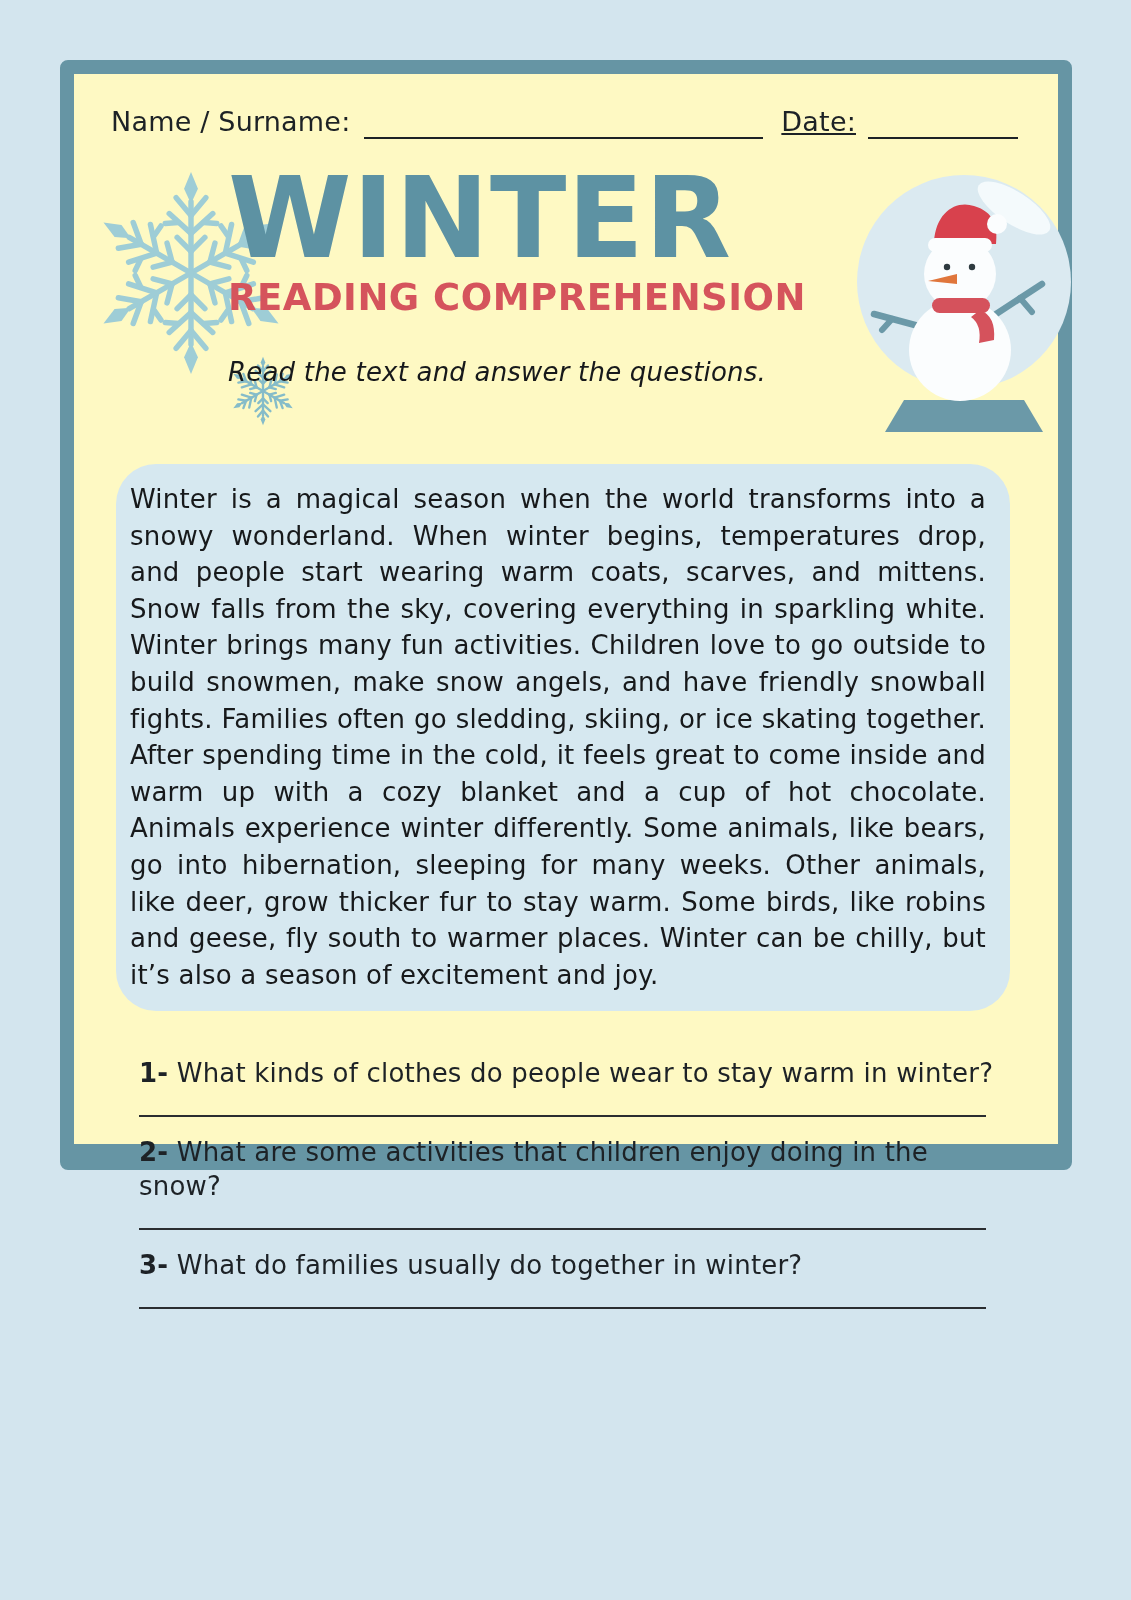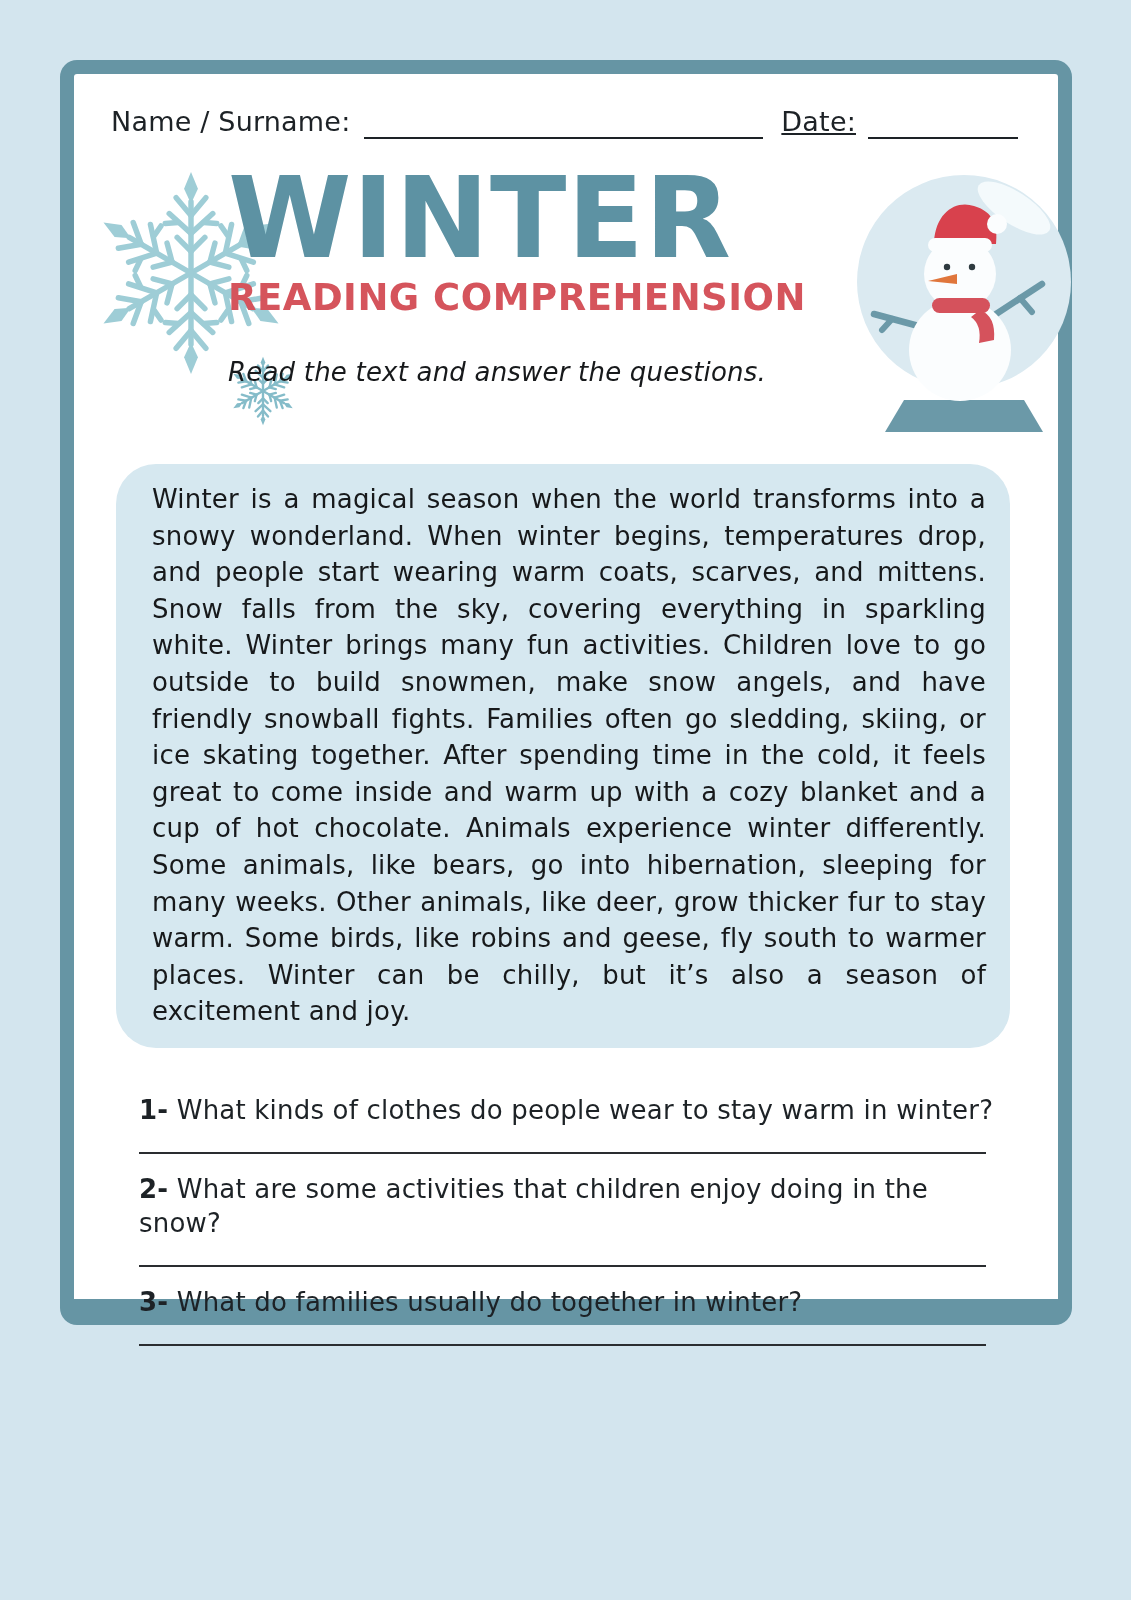--- a/index.html
+++ b/index.html
@@ -7,25 +7,25 @@
   body {
     background:#d3e5ee;
     font-family:"DejaVu Sans","Liberation Sans",sans-serif;
     color:#1d2226;
     position:relative;
     overflow:hidden;
   }
   .card {
     position:absolute;
     left:60px; top:60px;
-    width:1012px; height:1265px;
-    background:#ffffff;
+    width:1012px; height:1110px;
+    background:#fef9c3;
     border:14px solid #6695a4;
     border-bottom-width:26px;
-    border-radius:17px;
+    border-radius:8px;
   }
   .header {
     position:relative;
     height:390px;
   }
   .name-row {
     position:absolute;
     left:37px; right:40px; top:32px;
     display:flex;
     align-items:flex-end;
@@ -70,21 +70,21 @@
     letter-spacing:0.2px;
     font-style:italic;
   }
   .globe { position:absolute; left:770px; top:90px; width:240px; height:272px; z-index:5; }
 
   .passage-box {
     margin:0 0 0 42px;
     width:894px;
     background:#d6e8f0;
     border-radius:40px;
-    padding:17px 24px 18px 36px;
+    padding:17px 24px 18px 14px;
   }
   .passage {
     font-size:26px;
     line-height:36.6px;
     text-align:justify;
     color:#17191b;
     letter-spacing:0.2px;
   }
   .questions { margin:45px 0 0 65px; width:860px; }
   .q-block { margin-bottom:18px; }

